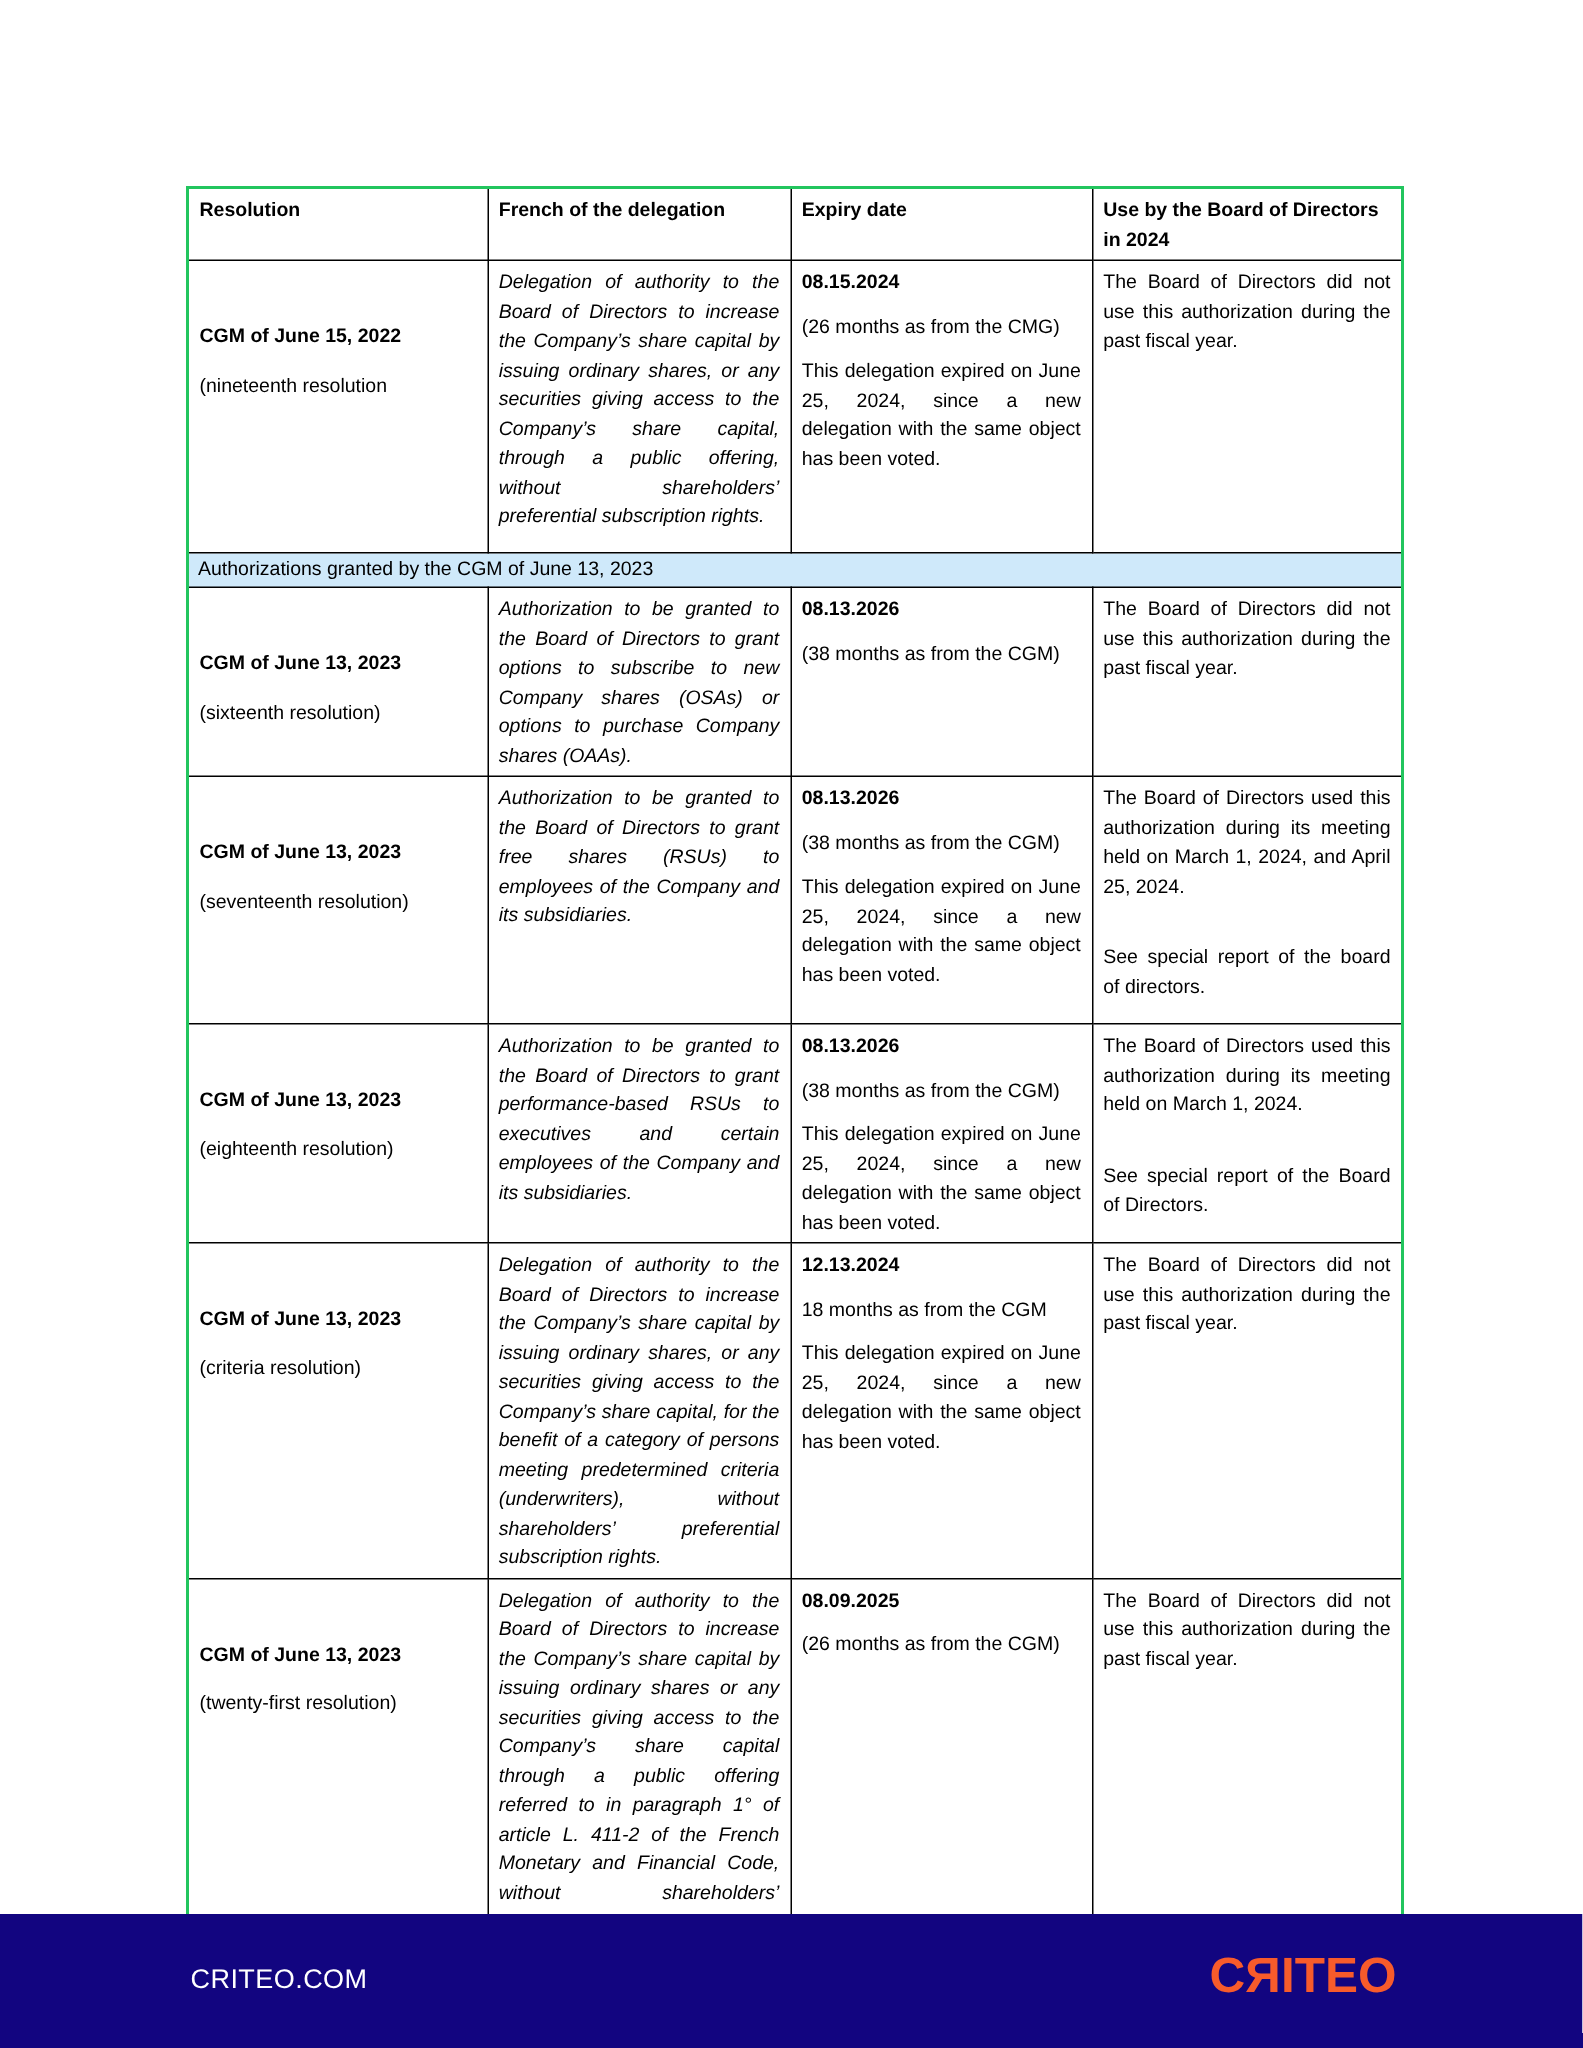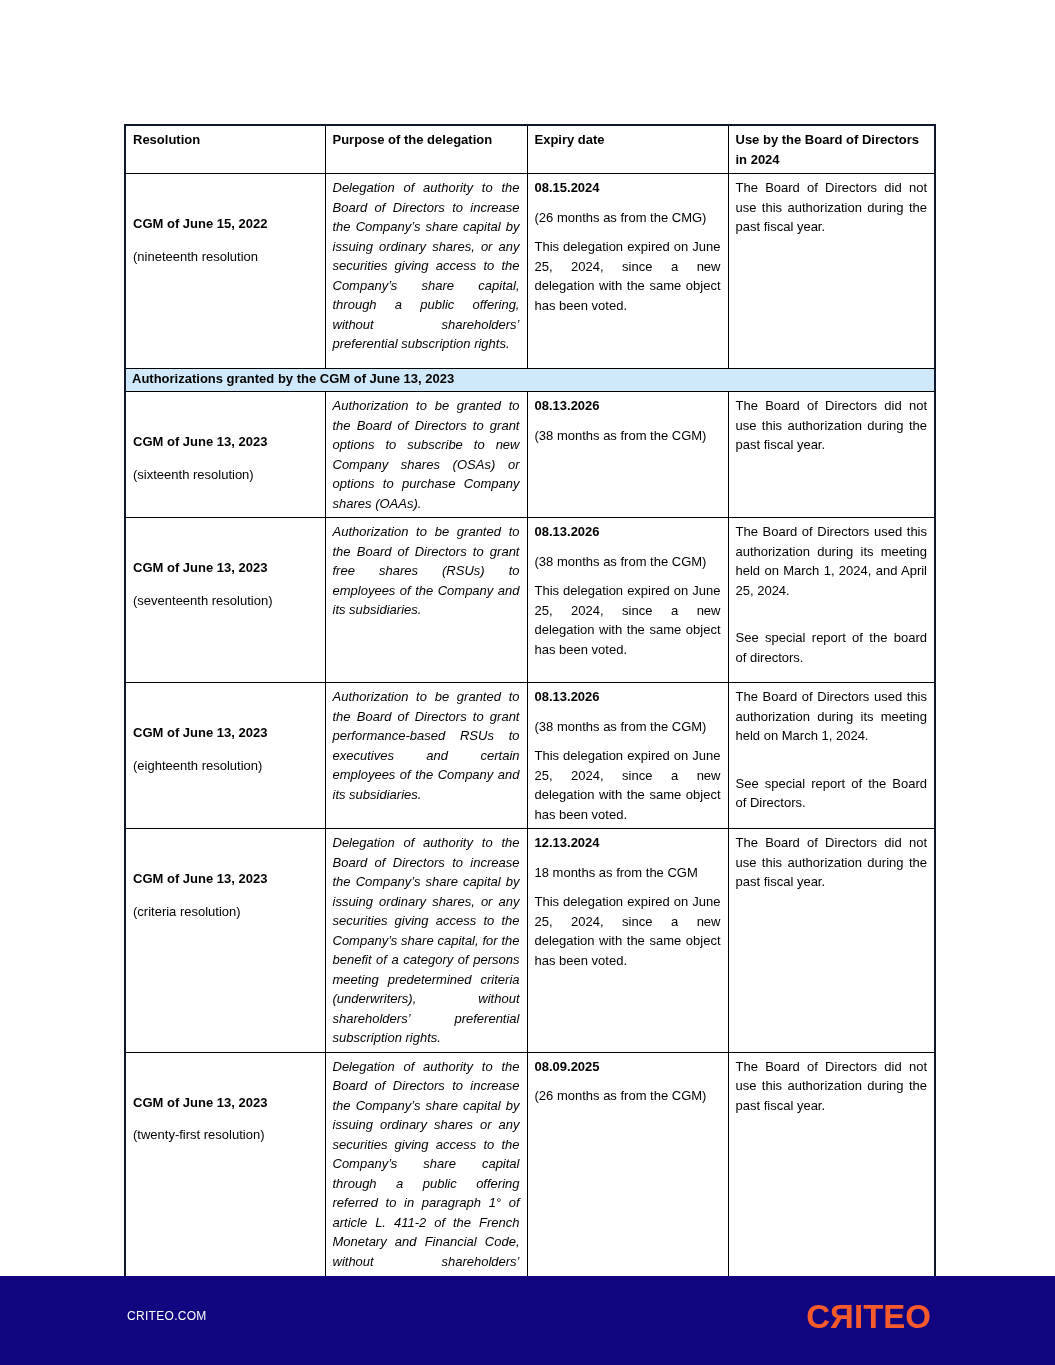--- a/index.html
+++ b/index.html
@@ -14,21 +14,21 @@
   .page{position:absolute;inset:0;background:#fff;}
 
   
   table.delegations{
     position:absolute;
     left:124px;top:124px;
     width:810px;
     border-collapse:collapse;
     table-layout:fixed;
   }
-  table.delegations{border:2px solid #0f172a;}
+  table.delegations{border:2px solid #22c55e;}
   table.delegations td{
     border:1px solid #000;
     vertical-align:top;
     padding:4px 7px 4px 7px;
     font-size:13px;
     line-height:1.5;
   }
   col.c1{width:200px;}
   col.c2{width:202px;}
   col.c3{width:201px;}
@@ -45,39 +45,39 @@
   .res-sub{margin-top:13px;}
   .purpose{font-style:italic;text-align:justify;}
   .date{font-weight:bold;}
   .note{text-align:justify;}
   .use{text-align:justify;}
   .gap{margin-top:10px;}
   .gap-lg{margin-top:28px;}
 
   tr.banner-row td{
     background:#CFE9FA;
-    font-weight:bold;
+    font-weight:normal;
     font-size:13px;
     padding:2px 6px;
     line-height:1.3;
     margin-top:12px;
   }
 
   
   .footer{
     position:absolute;
     left:0;top:1276px;
     width:1055px;height:89px;
     background:#120580;
     color:#ffffff;
   }
   .footer .site{
     position:absolute;
     left:127px;top:33px;
-    font-size:12px;
+    font-size:18px;
     letter-spacing:0.3px;
     color:#ffffff;
   }
   .footer .logo{
     position:absolute;
     right:124px;top:24px;
     color:#F75B2B;
     font-size:33px;
     font-weight:800;
     letter-spacing:0px;
@@ -98,21 +98,21 @@
     <colgroup>
         <col class="c1">
         <col class="c2">
         <col class="c3">
         <col class="c4">
       </colgroup>
 
     <tbody>
         <tr style="height:48px">
       <td class="head">Resolution</td>
-      <td class="head">Purpose of the delegation</td>
+      <td class="head">French of the delegation</td>
       <td class="head">Expiry date</td>
       <td class="head">Use by the Board of Directors in 2024</td>
     </tr>
 
     <tr style="height:195px">
       <td>
         <p class="res-title">CGM of June 15, 2022</p>
         <p class="res-sub">(nineteenth resolution</p>
       </td>
       <td>

